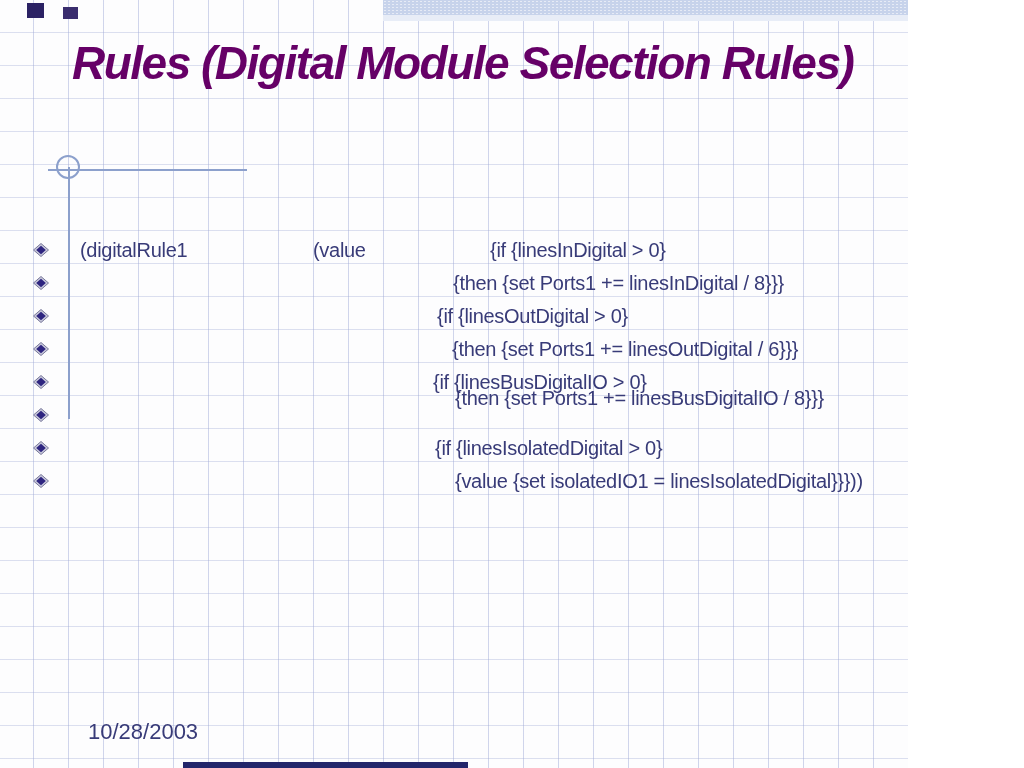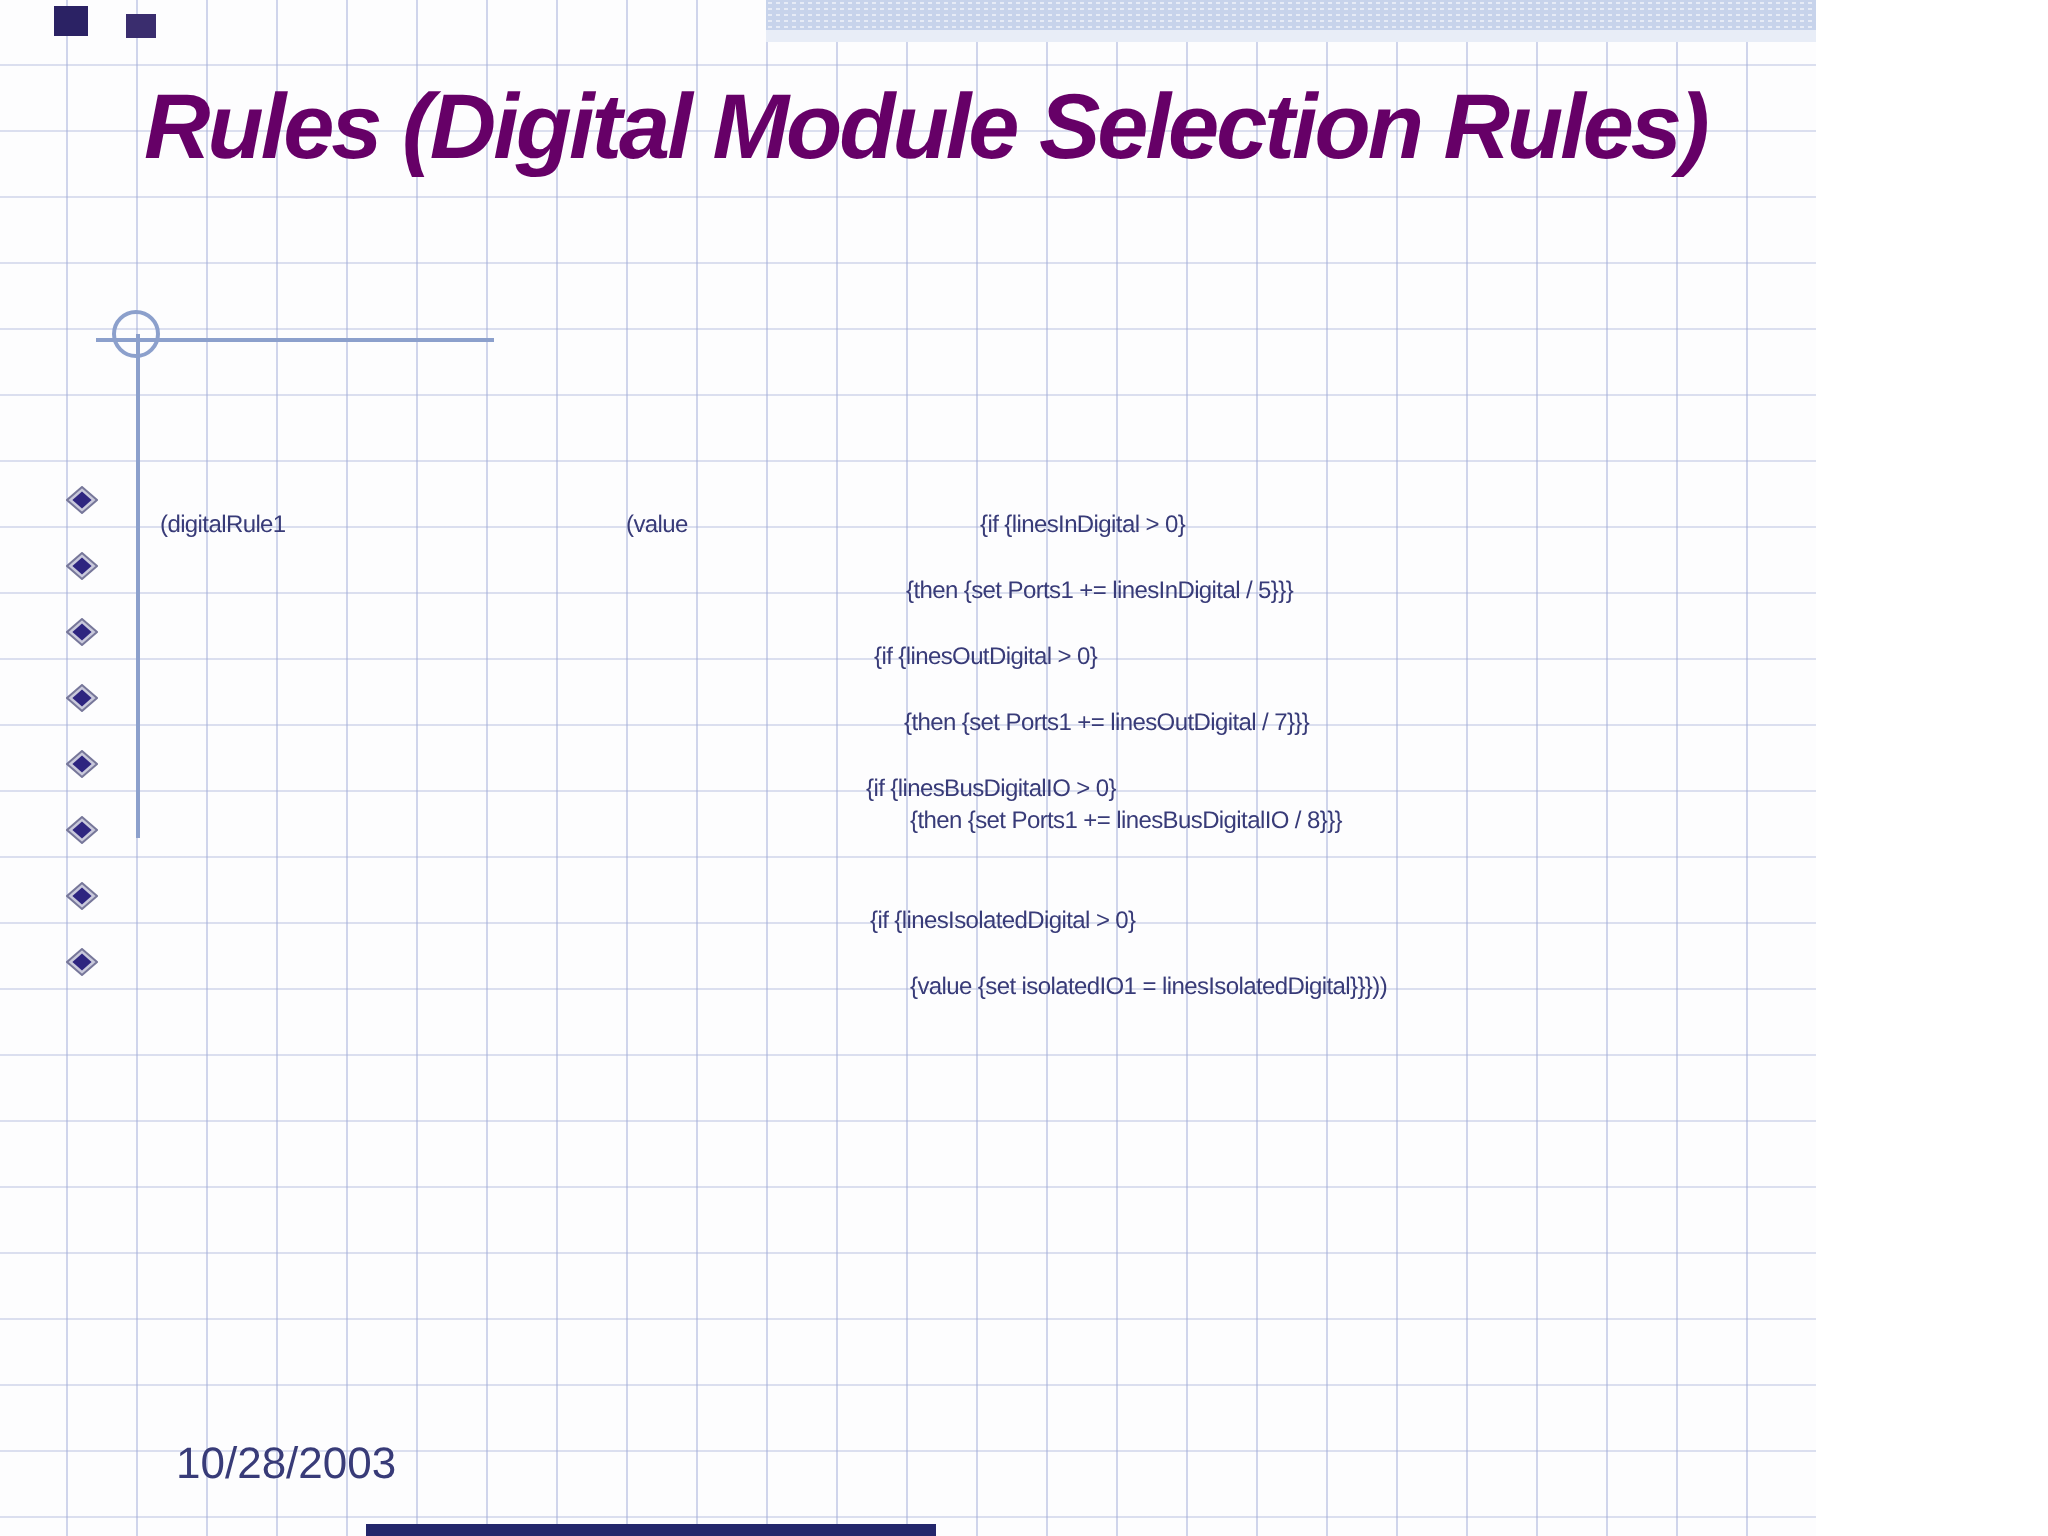--- a/index.html
+++ b/index.html
@@ -50,22 +50,22 @@
     border:2px solid #8CA0CC;border-radius:50%;
     background:transparent;box-sizing:border-box;
   }
   .callout-v{
     position:absolute;left:68px;top:167px;width:2px;height:252px;
     background:#8CA0CC;
   }
   .bullet{position:absolute;left:33px;width:16px;height:14px;}
   .code{
     position:absolute;
-    font-size:12px;letter-spacing:-0.3px;
-    color:#383B78;white-space:pre;line-height:26px;margin-top:12px;
+    font-size:20px;letter-spacing:-0.3px;
+    color:#383B78;white-space:pre;line-height:26px;
   }
   .date{
     position:absolute;left:88px;top:719px;
     font-size:22px;color:#383B78;
   }
 </style>
 </head>
 <body>
 
 <div class="slide">
@@ -111,23 +111,23 @@
       <polygon points="8,2.8 12.8,7 8,11.2 3.2,7" fill="#2E2580"></polygon>
     </svg>
   <svg class="bullet" style="top:474px" viewBox="0 0 16 14">
       <polygon points="8,0.5 15.5,7 8,13.5 0.5,7" fill="#C9C9DB" stroke="#77779A" stroke-width="1"></polygon>
       <polygon points="8,2.8 12.8,7 8,11.2 3.2,7" fill="#2E2580"></polygon>
     </svg>
 
   <span class="code" style="left:80px;top:237px">(digitalRule1</span>
   <span class="code" style="left:313px;top:237px">(value</span>
   <span class="code" style="left:490px;top:237px">{if {linesInDigital &gt; 0}</span>
-  <span class="code" style="left:453px;top:270px">{then {set Ports1 += linesInDigital / 5}}}</span>
+  <span class="code" style="left:453px;top:270px">{then {set Ports1 += linesInDigital / 8}}}</span>
   <span class="code" style="left:437px;top:303px">{if {linesOutDigital &gt; 0}</span>
-  <span class="code" style="left:452px;top:336px">{then {set Ports1 += linesOutDigital / 7}}}</span>
+  <span class="code" style="left:452px;top:336px">{then {set Ports1 += linesOutDigital / 6}}}</span>
   <span class="code" style="left:433px;top:369px">{if {linesBusDigitalIO &gt; 0}</span>
   <span class="code" style="left:455px;top:385px">{then {set Ports1 += linesBusDigitalIO / 8}}}</span>
   <span class="code" style="left:435px;top:435px">{if {linesIsolatedDigital &gt; 0}</span>
   <span class="code" style="left:455px;top:468px">{value {set isolatedIO1 = linesIsolatedDigital}}}))</span>
 
   <div class="date">10/28/2003</div>
   <div class="bottom-bar"></div>
 
 </div>
 

